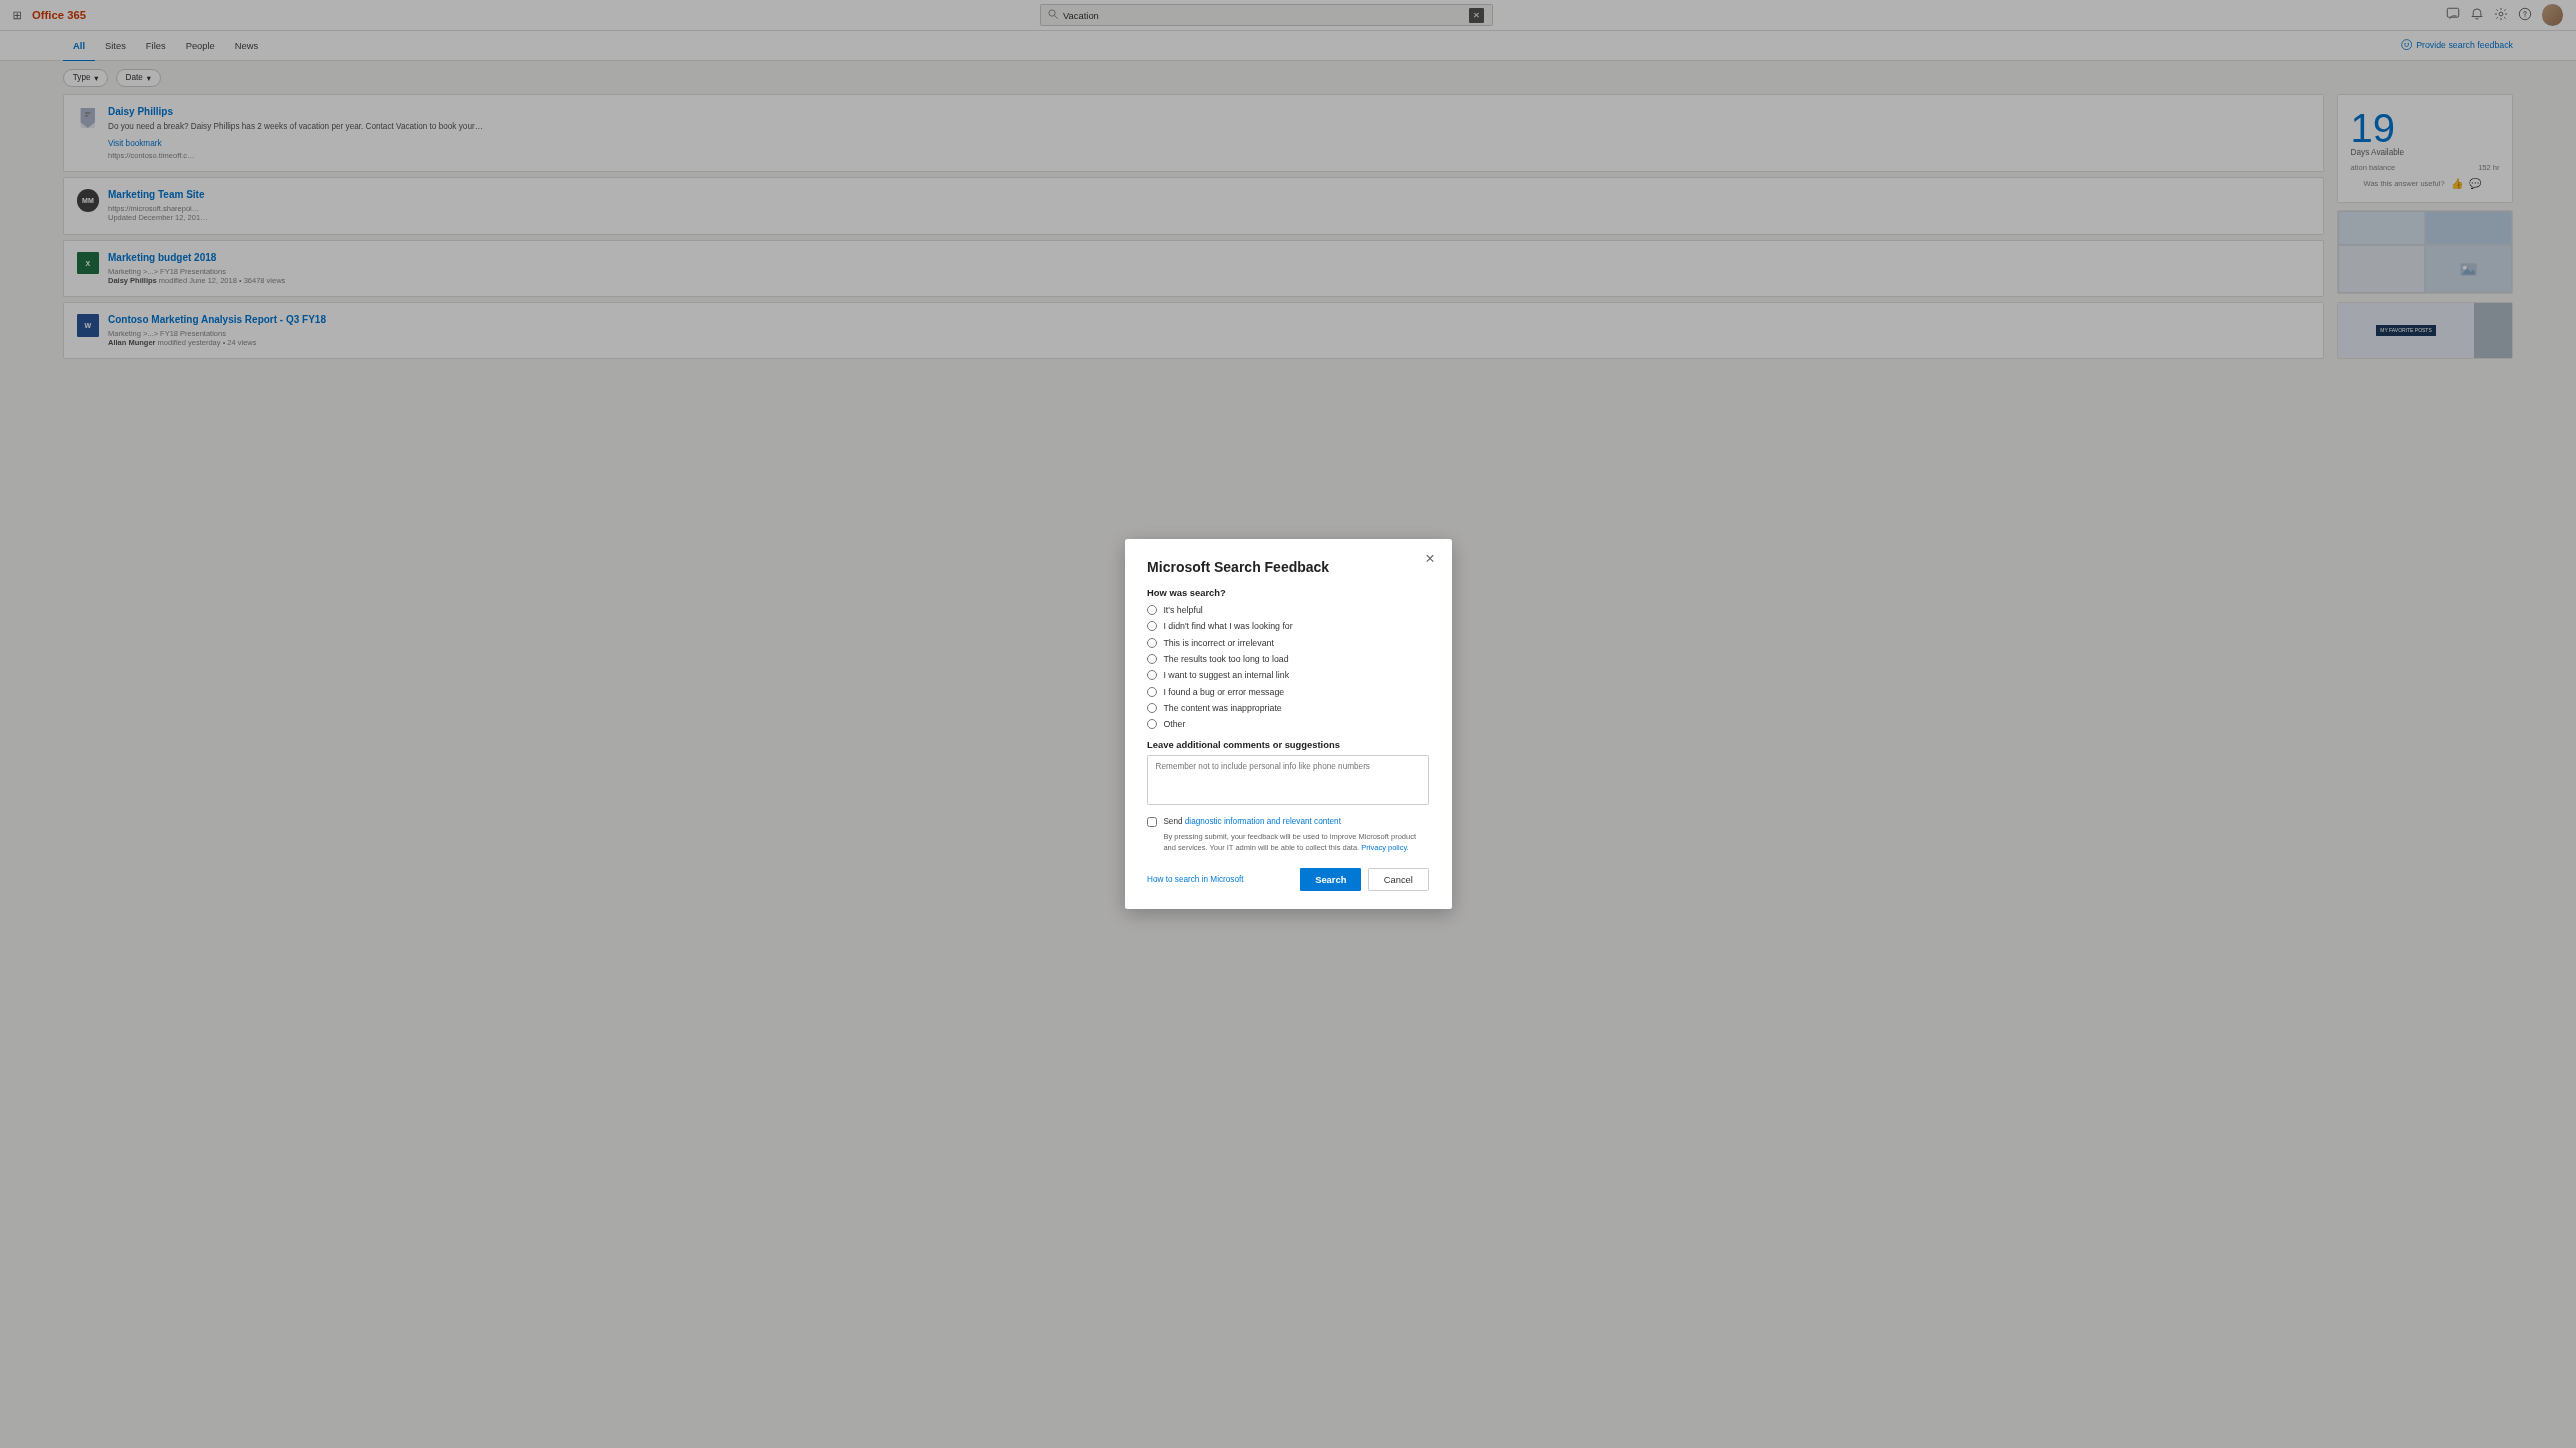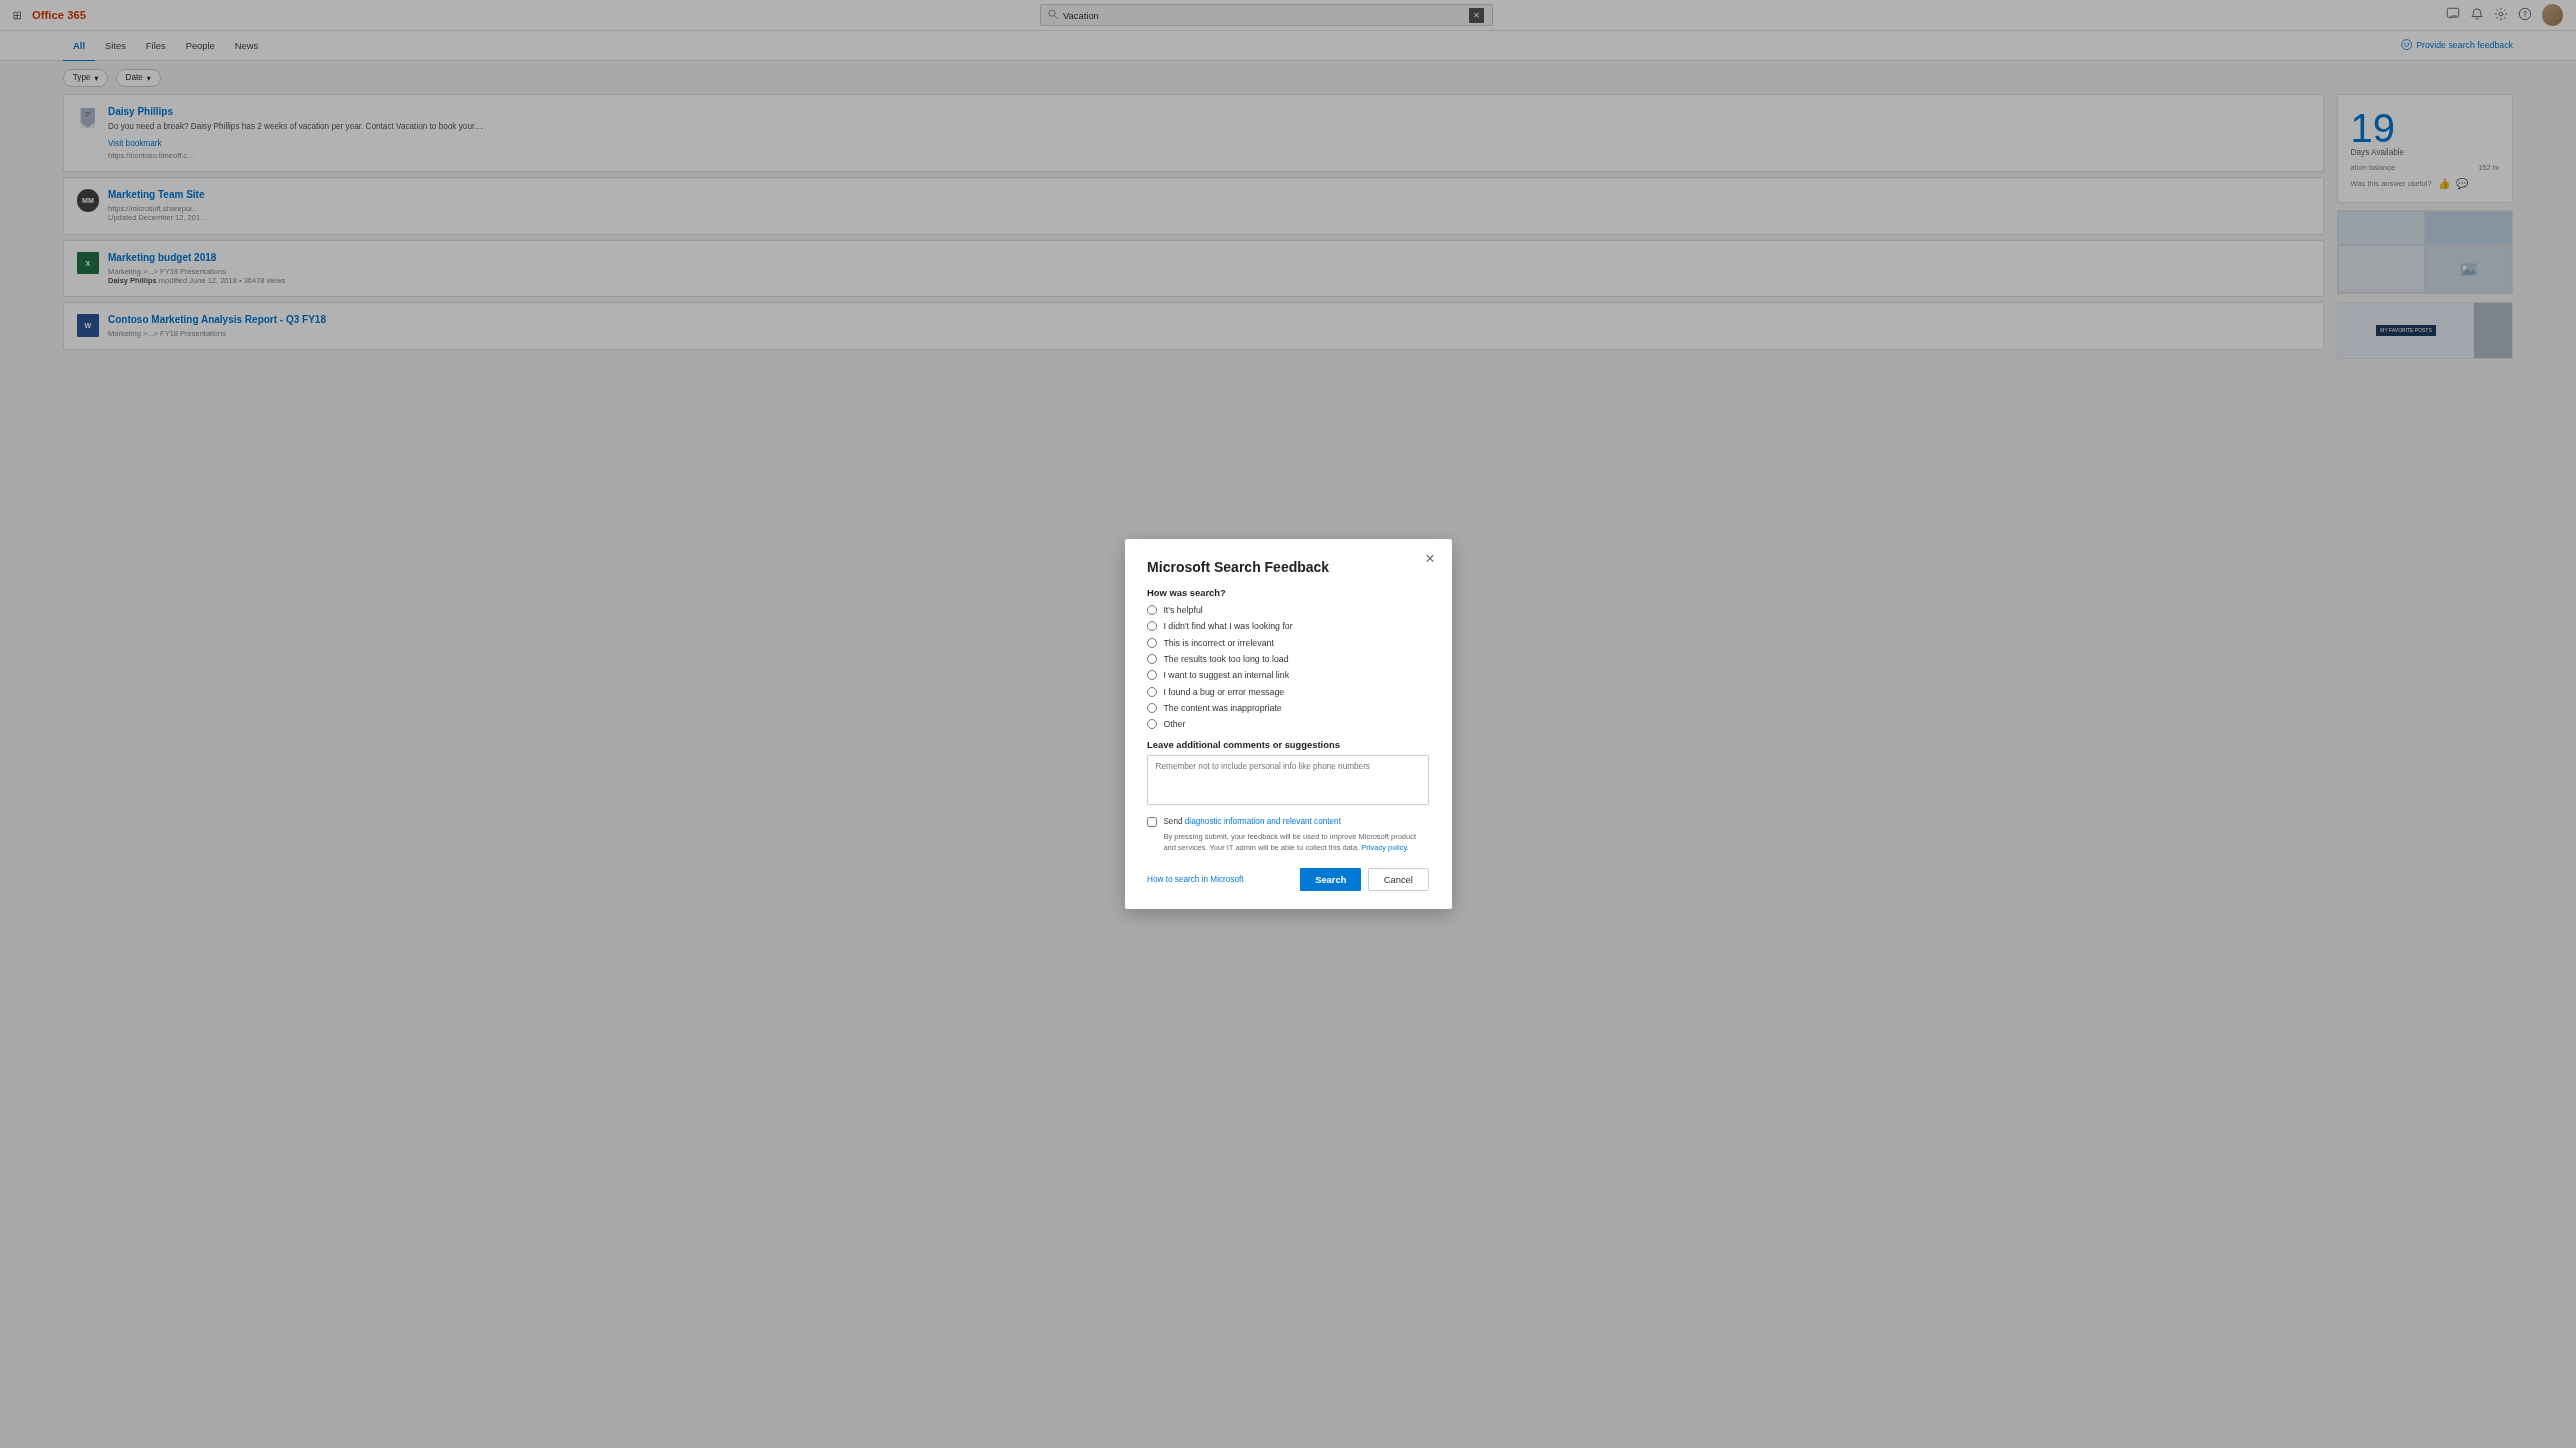--- a/index.html
+++ b/index.html
@@ -322,20 +322,21 @@
       font-size: 7.5px;
       color: #888;
       margin-bottom: 6.3px;
     }
     .useful-row {
       display: flex;
       align-items: center;
       gap: 6.3px;
       font-size: 7.5px;
       color: #888;
+      margin-left: 13px;
     }
     .thumb-icon {
       cursor: pointer;
       font-size: 10px;
       color: #888;
     }
 
     .thumb-card {
       background: #fff;
       border: 0.6px solid #e1dfdd;
@@ -656,20 +657,27 @@
     </div>
 
     <div class="result-card">
       <div class="card-header">
         <div class="word-icon">
           <span>W</span>
         </div>
         <div class="card-body">
           <div class="card-title">Contoso Marketing Analysis Report - Q3 FY18</div>
           <div class="card-meta">Marketing &gt;...&gt; FY18 Presentations</div>
+          <div class="card-meta">
+            <b>Allan Munger</b>
+            <span> </span>
+            <span>modified yesterday</span>
+            <span> • </span>
+            <span>24 views</span>
+          </div>
         </div>
       </div>
     </div>
 
   </div>
 
   <div class="right-panel">
     <div class="vacation-card">
       <div class="vacation-days">19</div>
       <div class="vacation-label">Days Available</div>

